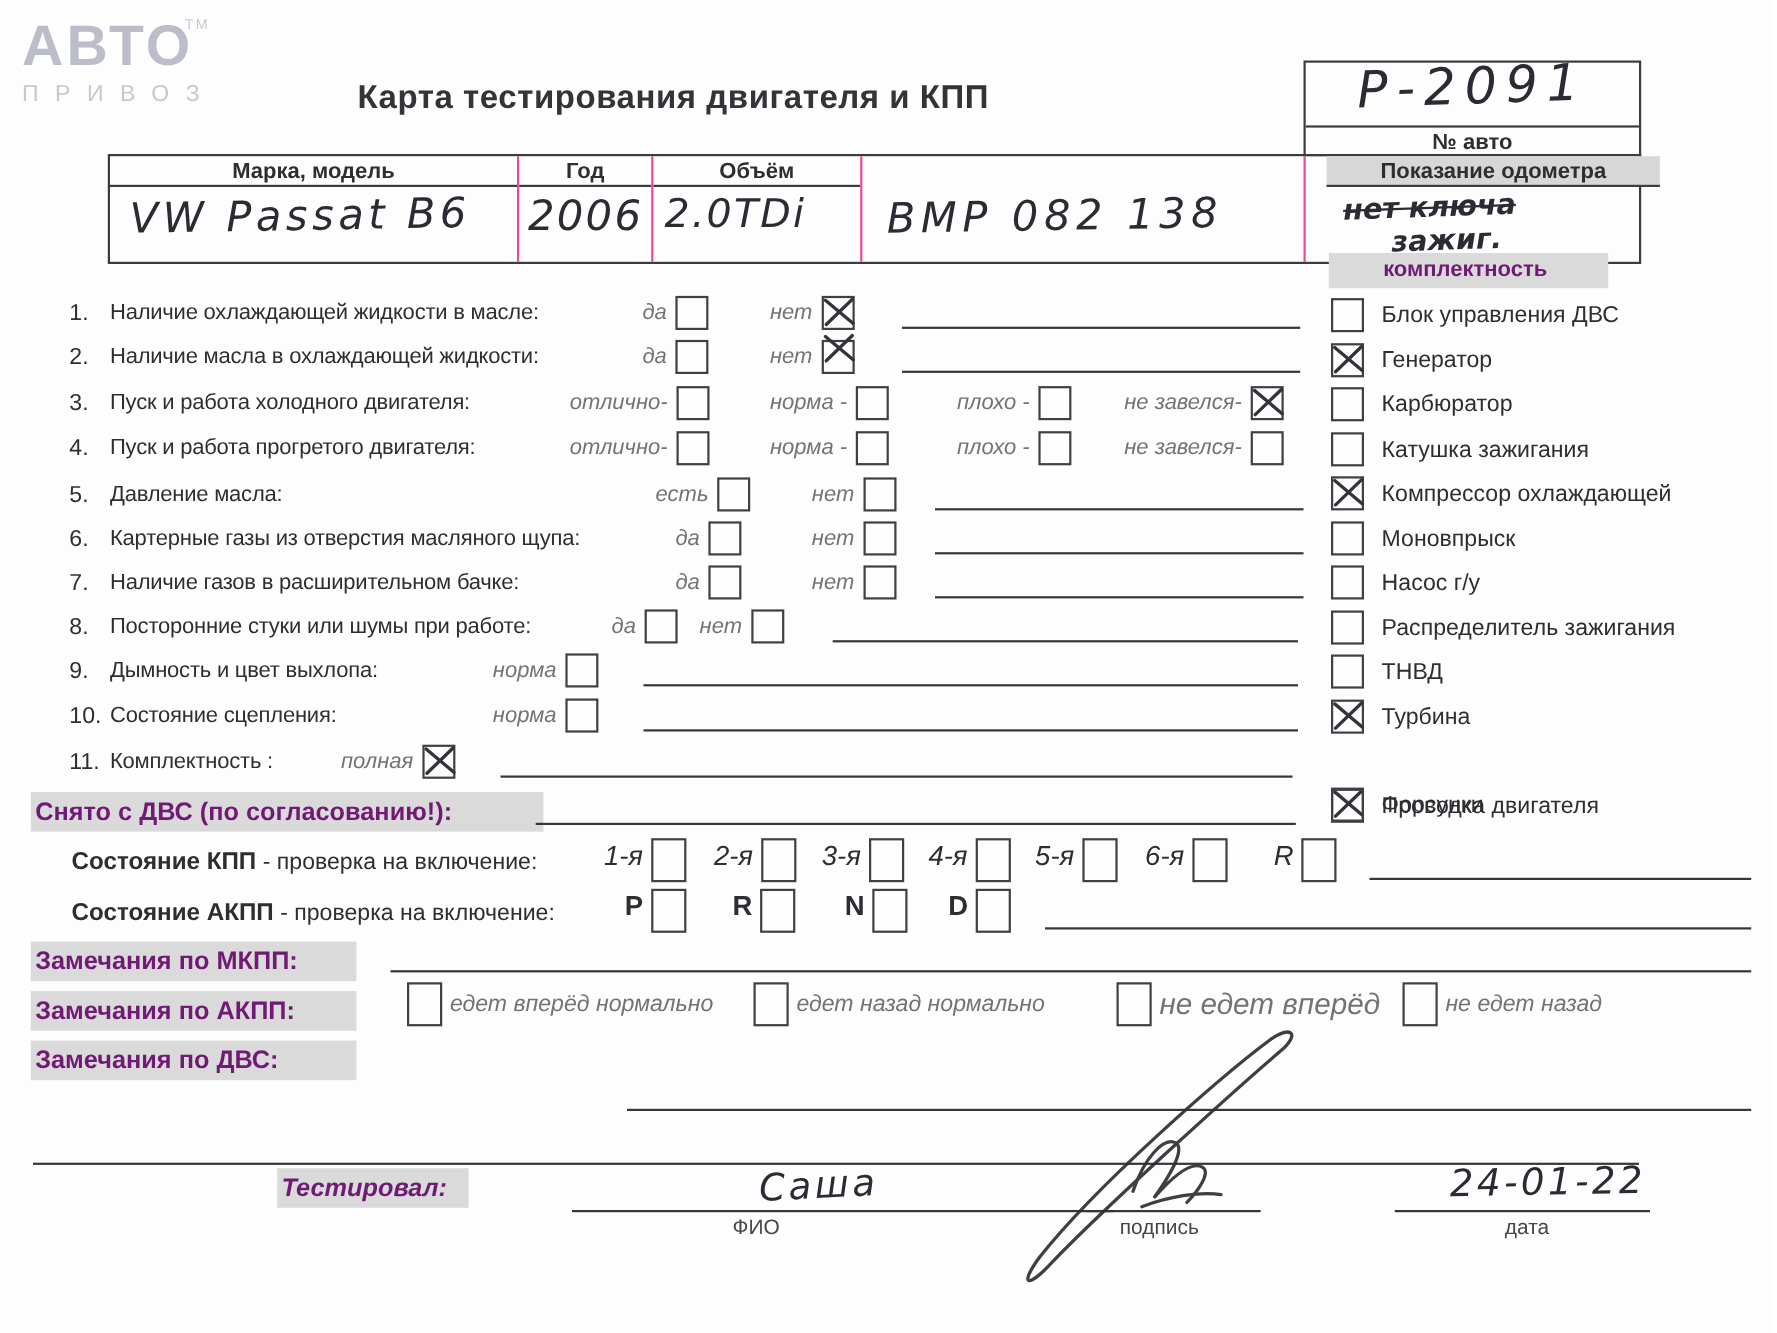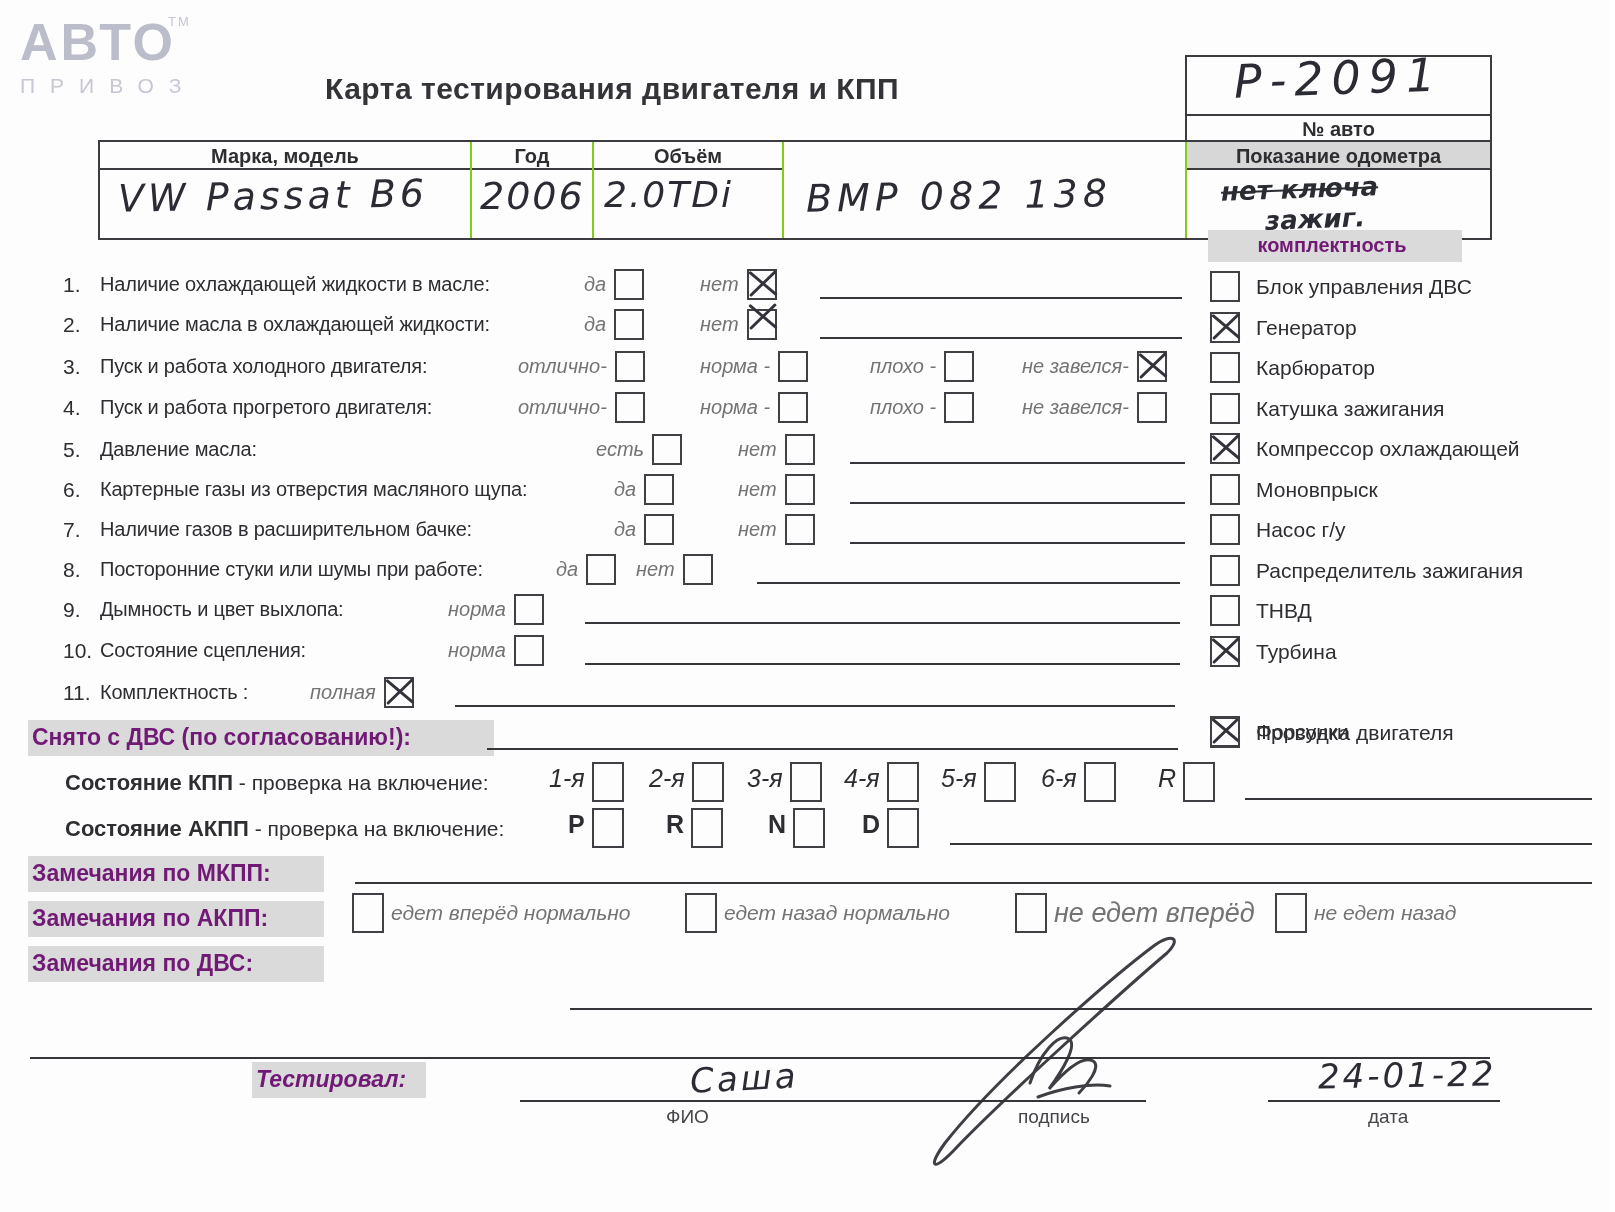--- a/index.html
+++ b/index.html
@@ -11,25 +11,25 @@
   .logo .tm{position:absolute;left:148px;top:-2px;font-size:13px;letter-spacing:2px;color:#c6c7d2;}
   .logo .sub{margin-top:6px;font-size:21px;letter-spacing:15px;color:#c6c7d2;}
   
   .title{position:absolute;left:325px;top:72px;font-size:30px;font-weight:bold;letter-spacing:.5px;color:#333338;}
   
   .numbox{position:absolute;left:1185px;top:55px;width:303px;height:83px;border:2px solid #3c3c40;}
   .numbox .val{position:absolute;left:0;top:-6px;width:100%;text-align:center;}
   .numbox .cap{position:absolute;left:0;bottom:0;width:100%;height:26px;border-top:2px solid #3c3c40;
                font-size:20px;font-weight:bold;text-align:center;padding-top:2px;box-sizing:border-box;}
   .tbl{position:absolute;left:98px;top:140px;width:1390px;height:96px;border:2px solid #3c3c40;}
-  .tbl .cell{position:absolute;top:0;height:100%;border-left:2px solid #84cc16;box-sizing:border-box;}
+  .tbl .cell{position:absolute;top:0;height:100%;border-left:2px solid #ec4899;box-sizing:border-box;}
   .tbl .cell.first{border-left:none;}
   .tbl .hdr{position:absolute;left:0;top:0;width:100%;height:28px;border-bottom:2px solid #3c3c40;
             font-size:20px;font-weight:bold;text-align:center;padding-top:3px;box-sizing:border-box;}
-  .tbl .hdr.grey{background:#d7d7d7;}
+  .tbl .hdr.grey{background:#d7d7d7;margin-left:19px;}
   
   .hw{font-family:"DejaVu Sans",sans-serif;font-style:italic;color:#2b2b33;}
   .strike{text-decoration:line-through;}
   
   .band{position:absolute;background:#dadada;padding:4px 10px 5px 4px;font-size:23px;font-weight:bold;color:#701a75;}
   .band.center{text-align:center;font-size:20px;}
   
   .row{position:absolute;left:0;width:1615px;height:36px;}
   .num{position:absolute;left:63px;font-size:21px;}
   .lbl{position:absolute;left:100px;font-size:20px;letter-spacing:-0.2px;}
@@ -359,21 +359,21 @@
   <div class="gear" style="left:862px;top:808px;">
     <span class="glbl" style="font-style:normal;font-weight:bold;">D</span>
     <span class="box tall"></span>
     </div>
   <div class="line" style="left:950px;top:843px;width:642px;"></div>
 
   <div class="band" style="left:28px;top:856px;width:282px;">Замечания по МКПП:</div>
   <div class="line" style="left:355px;top:882px;width:1237px;"></div>
 
   <div class="band" style="left:28px;top:901px;width:282px;">Замечания по АКПП:</div>
-  <div class="remopt" style="left:352px;top:893px;">
+  <div class="remopt" style="left:370px;top:893px;">
     <span class="box tall"></span>
     <span class="olbl" style="font-size:21px;">едет вперёд нормально</span>
     </div>
   <div class="remopt" style="left:685px;top:893px;">
     <span class="box tall"></span>
     <span class="olbl" style="font-size:21px;">едет назад нормально</span>
     </div>
   <div class="remopt" style="left:1015px;top:893px;">
     <span class="box tall"></span>
     <span class="olbl" style="font-size:27px;">не едет вперёд</span>

